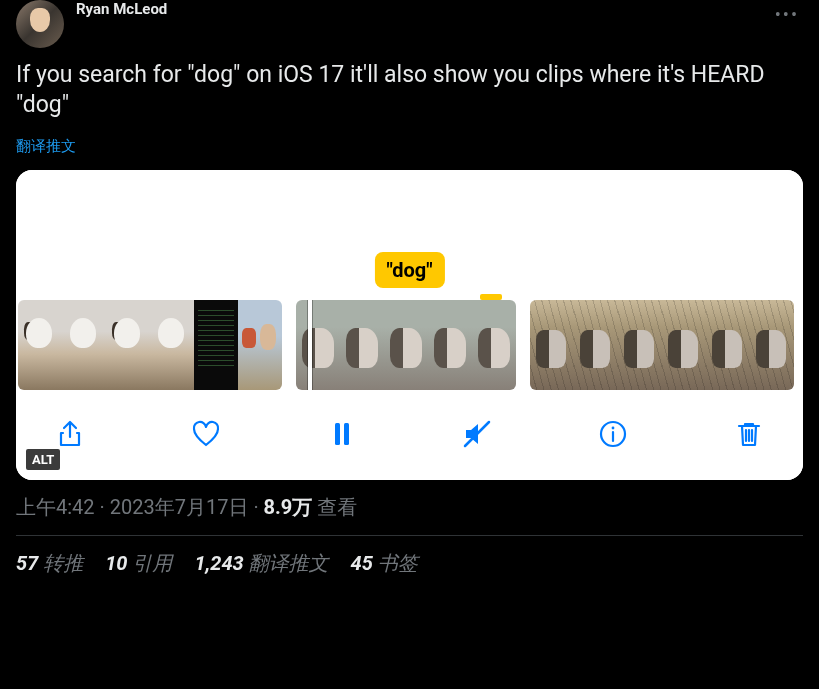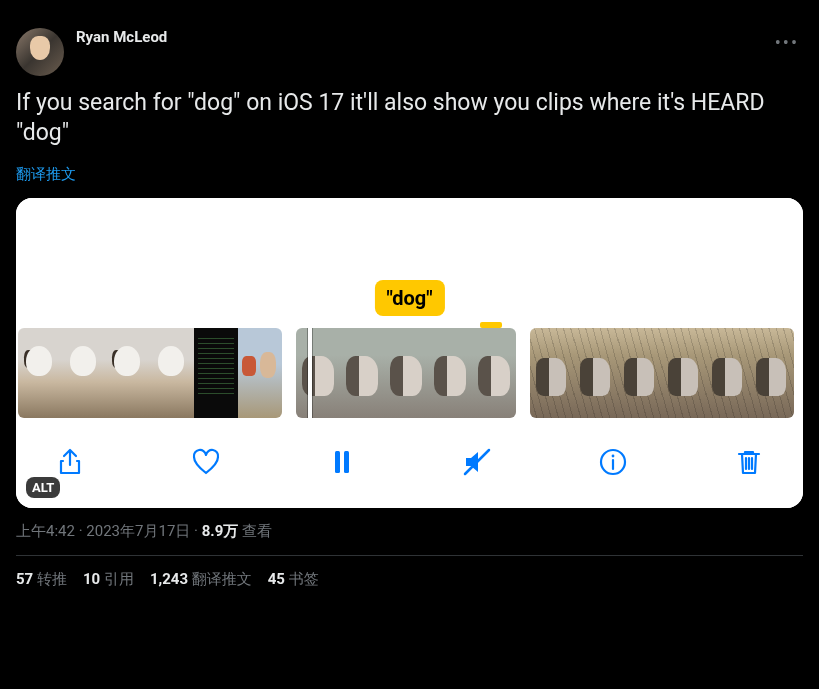--- a/index.html
+++ b/index.html
@@ -5,21 +5,21 @@
   * { box-sizing: border-box; margin: 0; padding: 0; }
   body {
     background: #000;
     font-family: -apple-system, BlinkMacSystemFont, "Segoe UI", Roboto, Helvetica, Arial, sans-serif;
     width: 819px;
     height: 689px;
     overflow: hidden;
     color: #e7e9ea;
   }
   .tweet {
-    padding: 28px 16px;
+    padding: 0 16px;
   }
   .header {
     display: flex;
     align-items: flex-start;
     gap: 12px;
     margin-bottom: 12px;
   }
   .avatar {
     width: 48px;
     height: 48px;
@@ -174,36 +174,37 @@
   .tool-btn svg { width: 32px; height: 32px; }
   .alt-badge {
     position: absolute;
     left: 10px;
     bottom: 10px;
     background: rgba(0,0,0,0.77);
     color: #fff;
     font-size: 13px;
     font-weight: 700;
     padding: 3px 6px;
-    border-radius: 8px;
+    border-radius: 2px;
     cursor: pointer;
   }
   .meta-line {
-    font-size: 15px;
+    font-size: 20px;
     color: #71767b;
     padding-bottom: 14px;
     border-bottom: 1px solid #2f3336;
   }
   .meta-line .views-count { color: #e7e9ea; font-weight: 700; }
   .stats-line {
     display: flex;
-    gap: 16px;
+    gap: 22px;
     padding-top: 14px;
-    font-size: 15px;
+    font-size: 20px;
     color: #71767b;
+    font-style: italic;
   }
   .stat { cursor: pointer; }
   .stat .num { color: #e7e9ea; font-weight: 700; }
 </style>
 </head>
 <body>
 
 <div class="tweet">
 
   <div class="header">

